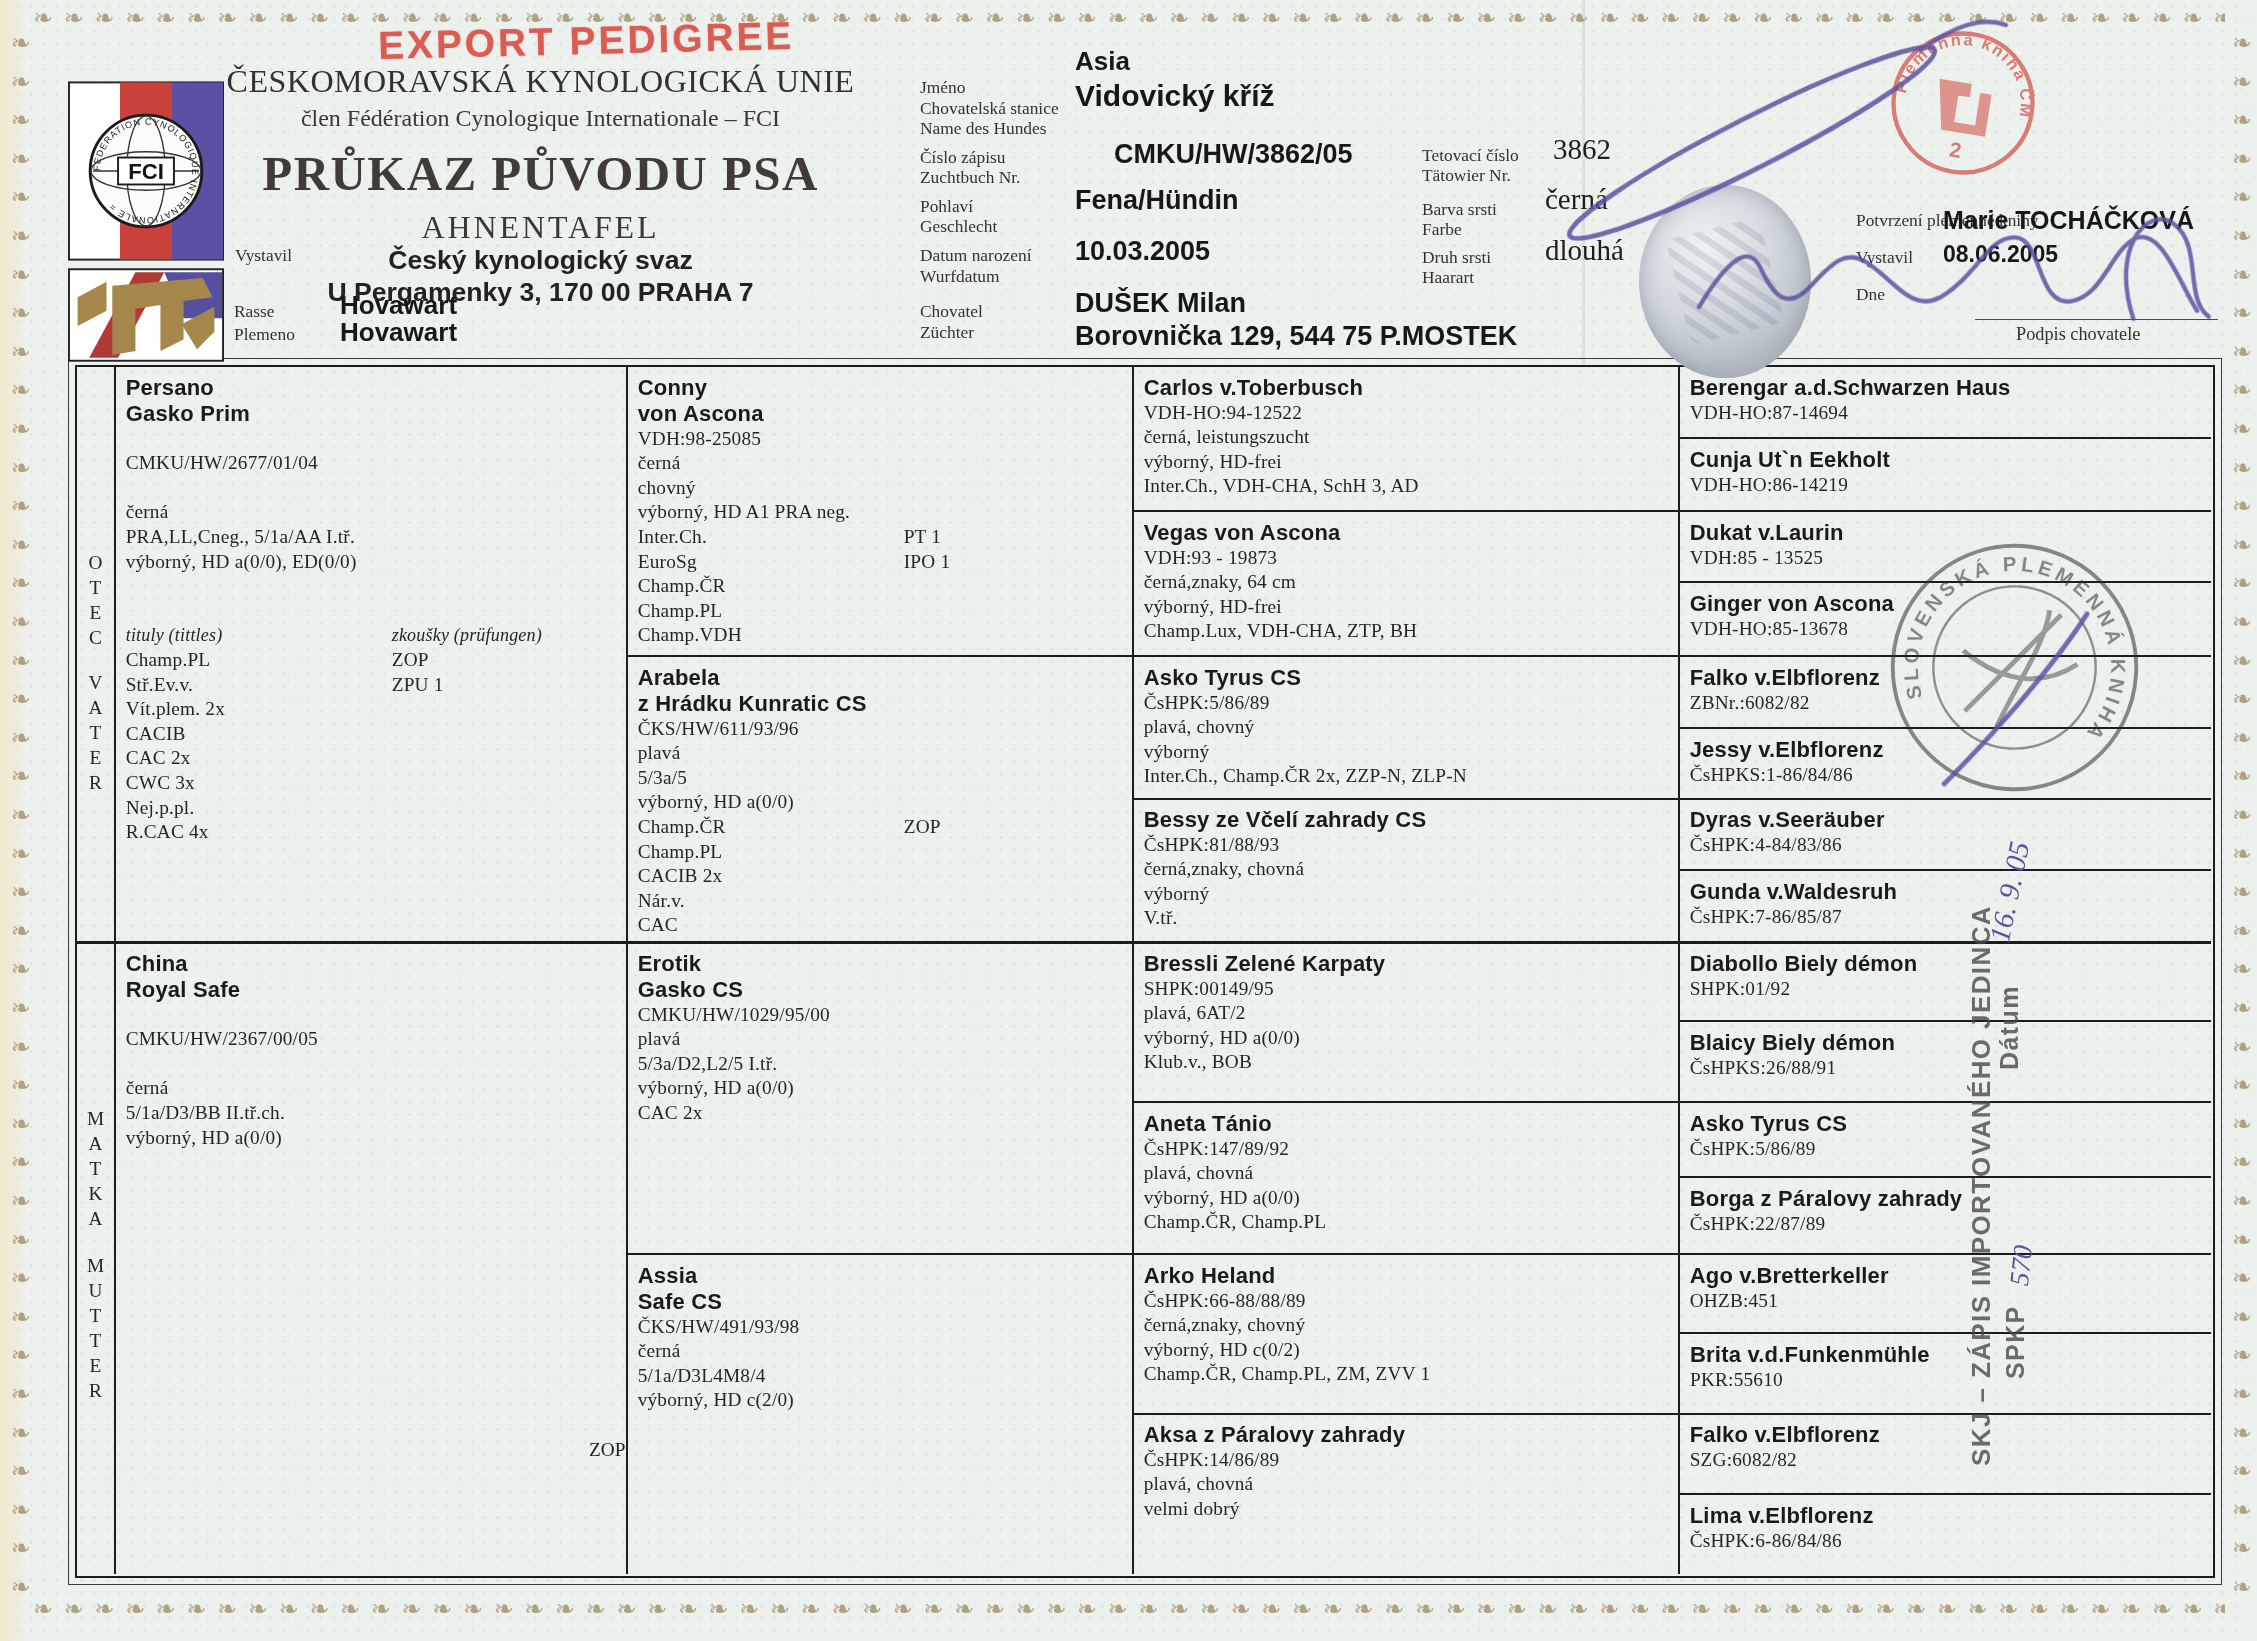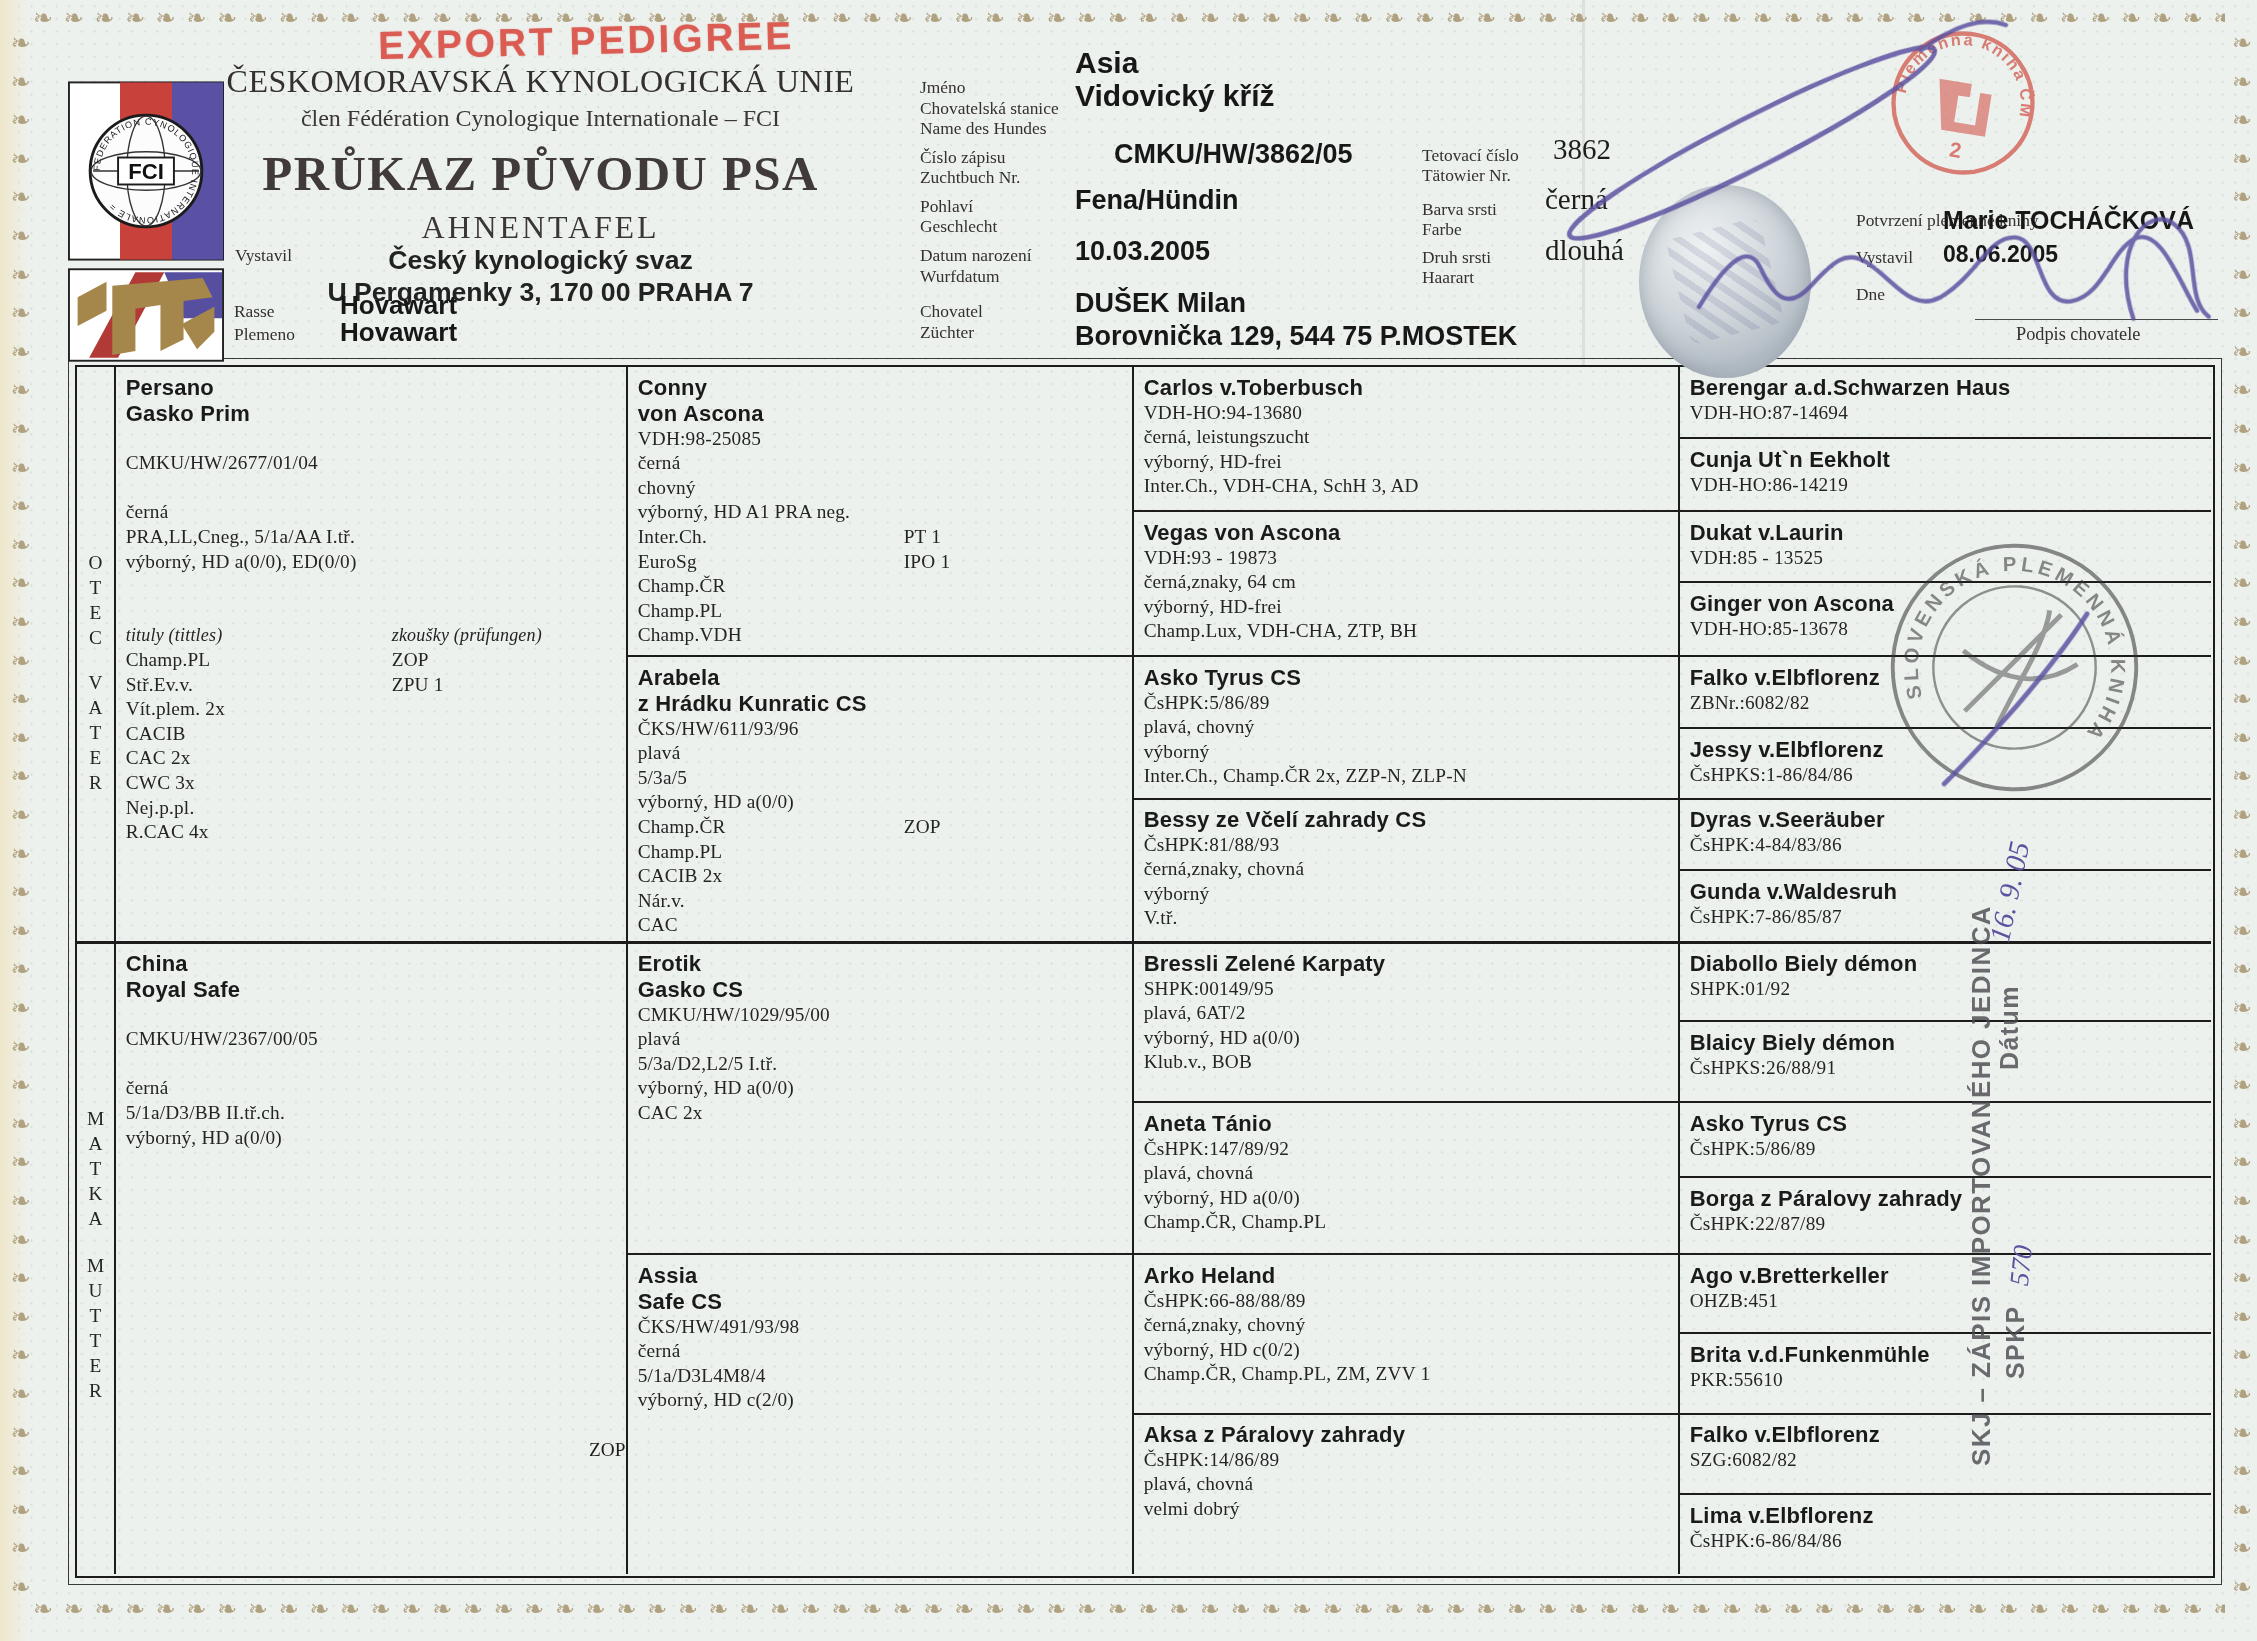--- a/index.html
+++ b/index.html
@@ -116,21 +116,21 @@
   <div class="lbl" style="left:920px;top:118px">Name des Hundes</div>
   <div class="lbl" style="left:920px;top:147px">Číslo zápisu</div>
   <div class="lbl" style="left:920px;top:167px">Zuchtbuch Nr.</div>
   <div class="lbl" style="left:920px;top:196px">Pohlaví</div>
   <div class="lbl" style="left:920px;top:216px">Geschlecht</div>
   <div class="lbl" style="left:920px;top:245px">Datum narození</div>
   <div class="lbl" style="left:920px;top:266px">Wurfdatum</div>
   <div class="lbl" style="left:920px;top:301px">Chovatel</div>
   <div class="lbl" style="left:920px;top:322px">Züchter</div>
 
-  <div class="val" style="left:1075px;top:46px;font-size:30px">Asia</div>
+  <div class="val" style="left:1075px;top:46px;font-size:26px">Asia</div>
   <div class="val" style="left:1075px;top:79px;font-size:30px">Vidovický kříž</div>
   <div class="val" style="left:1114px;top:139px">CMKU/HW/3862/05</div>
   <div class="val" style="left:1075px;top:185px">Fena/Hündin</div>
   <div class="val" style="left:1075px;top:236px">10.03.2005</div>
   <div class="val" style="left:1075px;top:288px">DUŠEK Milan</div>
   <div class="val" style="left:1075px;top:321px">Borovnička 129, 544 75 P.MOSTEK</div>
 
   <div class="lbl" style="left:1422px;top:145px">Tetovací číslo</div>
   <div class="lbl" style="left:1422px;top:165px">Tätowier Nr.</div>
   <div class="lbl" style="left:1422px;top:199px">Barva srsti</div>
@@ -303,21 +303,21 @@
     <div class="ped-cell g2" style="left: 628px; top: 1255px; width: 501px; height: 315px;">
       <div class="ped-name">Assia</div>
       <div class="ped-name">Safe CS</div>
       <div class="ped-row">ČKS/HW/491/93/98</div>
       <div class="ped-row">černá</div>
       <div class="ped-row">5/1a/D3L4M8/4</div>
       <div class="ped-row">výborný, HD c(2/0)</div>
     </div>
     <div class="ped-cell g3" style="left: 1134px; top: 367px; width: 542px; height: 141px;">
       <div class="ped-name">Carlos v.Toberbusch</div>
-      <div class="ped-row">VDH-HO:94-13680</div>
+      <div class="ped-row">VDH-HO:94-12522</div>
       <div class="ped-row">černá, leistungszucht</div>
       <div class="ped-row">výborný, HD-frei</div>
       <div class="ped-row">Inter.Ch., VDH-CHA, SchH 3, AD</div>
     </div>
     <div class="ped-cell g3" style="left: 1134px; top: 512px; width: 542px; height: 141px;">
       <div class="ped-name">Vegas von Ascona</div>
       <div class="ped-row">VDH:93 - 19873</div>
       <div class="ped-row">černá,znaky, 64 cm</div>
       <div class="ped-row">výborný, HD-frei</div>
       <div class="ped-row">Champ.Lux, VDH-CHA, ZTP, BH</div>

